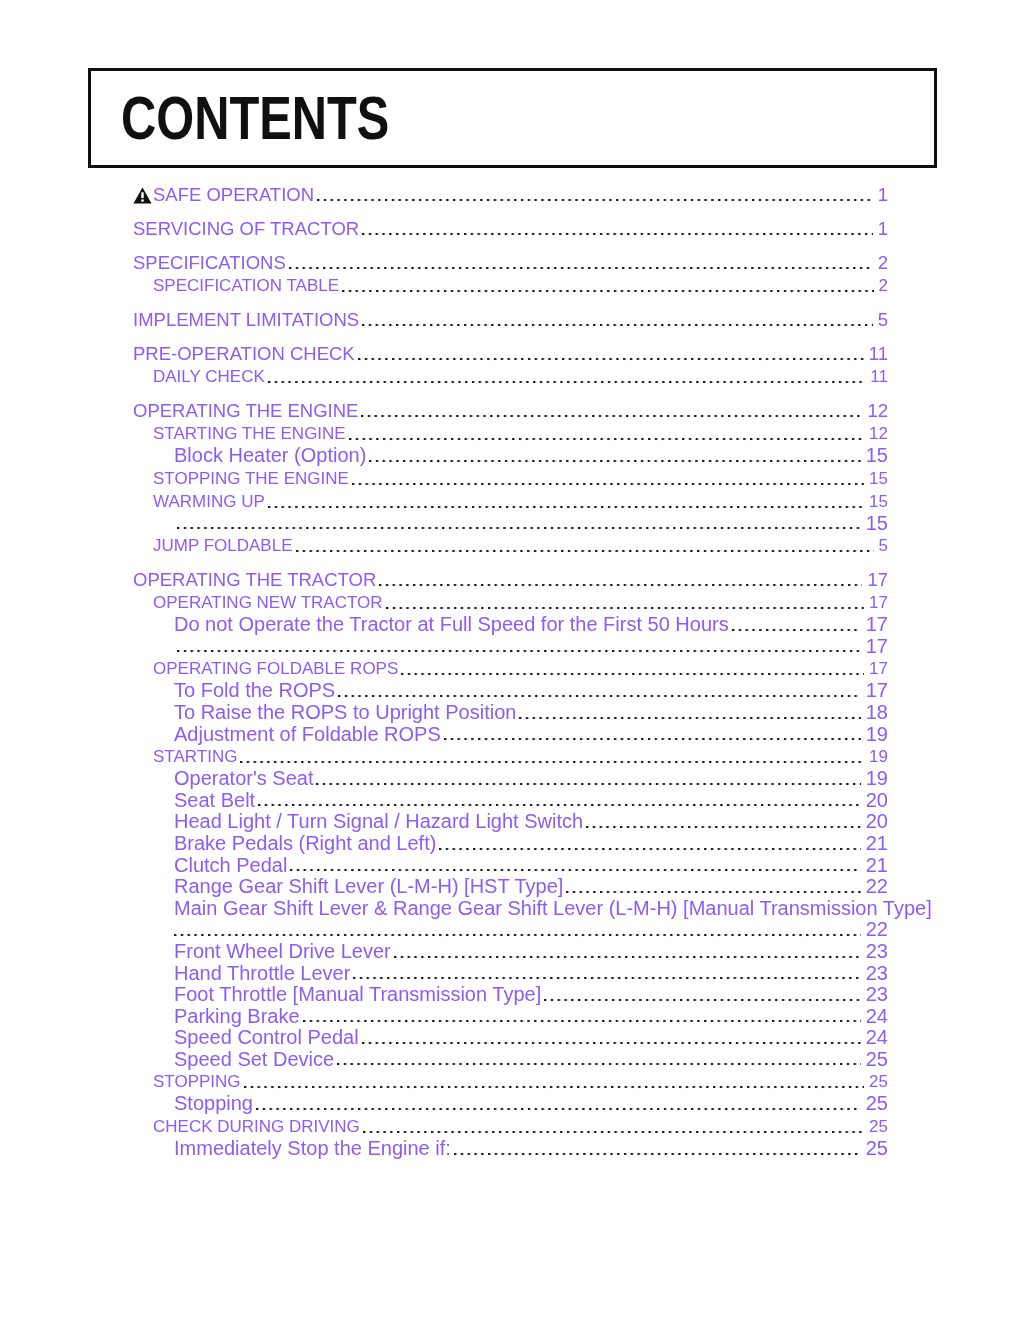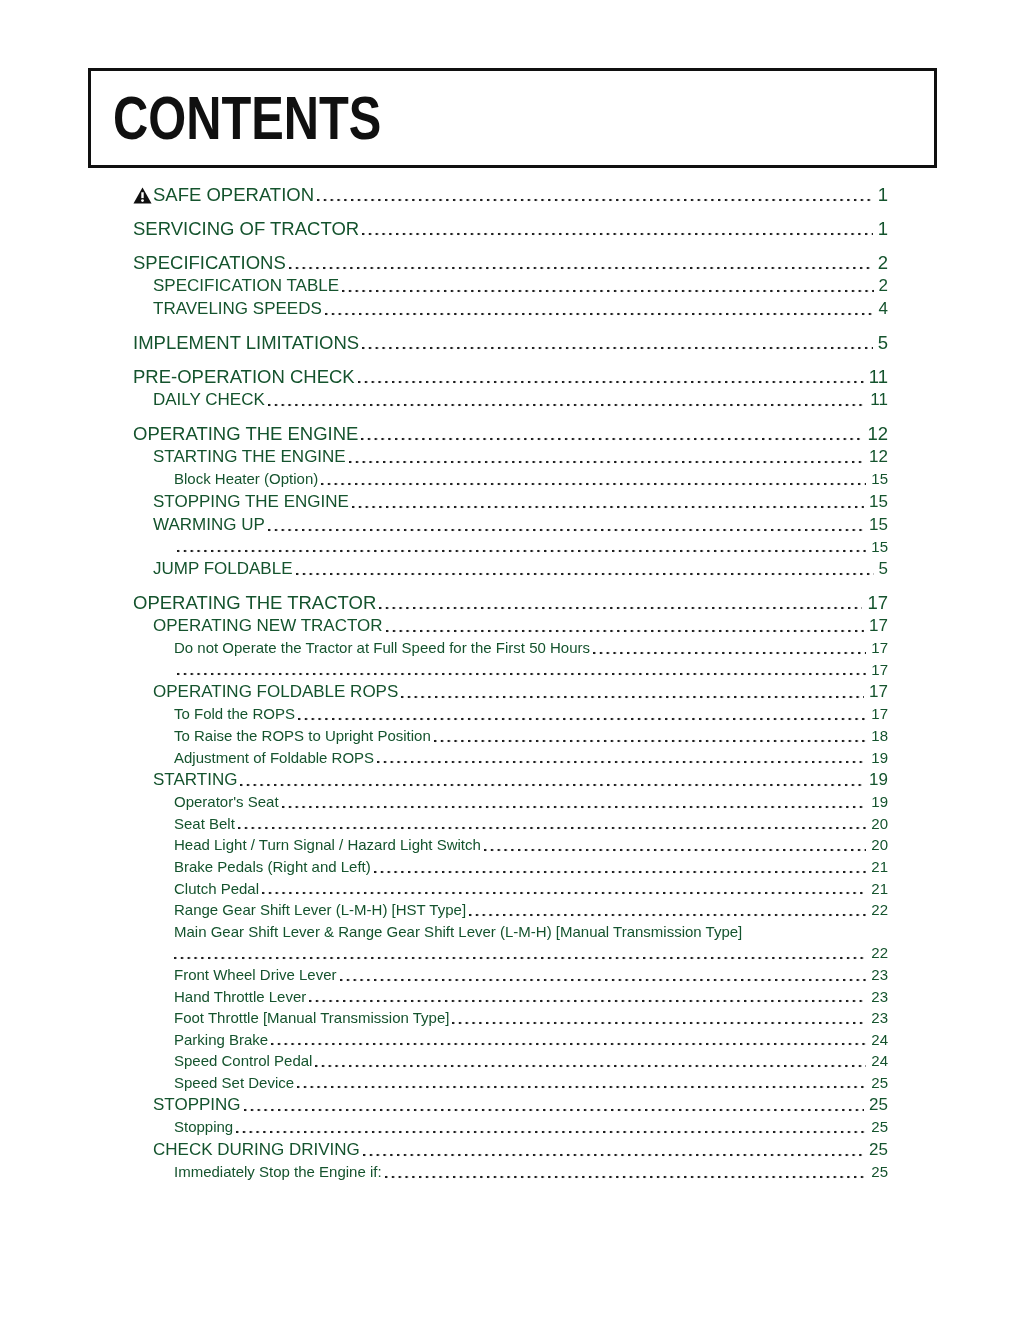--- a/index.html
+++ b/index.html
@@ -17,21 +17,21 @@
   .title-box {
     position: absolute;
     left: 88px;
     top: 68px;
     width: 849px;
     height: 100px;
     border: 3px solid #101010;
     background: #ffffff;
     display: flex;
     align-items: center;
-    padding-left: 22px;
+    padding-left: 30px;
   }
   .title-box h1 {
     font-size: 61px;
     font-weight: bold;
     color: #101010;
     letter-spacing: 0px;
     transform: scaleX(0.80);
     transform-origin: left center;
     white-space: nowrap;
   }
@@ -41,25 +41,25 @@
     position: absolute;
     left: 133px;
     top: 172px;
     width: 755px;
   }
   .toc-row {
     display: flex;
     align-items: baseline;
     line-height: 23px;
     font-size: 18.5px;
-    color: #14532d;
+    color: #8b5cf6;
   }
   .toc-row.group-start { margin-top: 11px; }
   .toc-row.level-2 { margin-left: 20px; font-size: 17px; }
-  .toc-row.level-3 { margin-left: 41px; font-size: 15px; line-height: 21.6px; }
+  .toc-row.level-3 { margin-left: 41px; font-size: 20px; line-height: 21.6px; }
 
   .toc-icon {
     align-self: center;
     display: inline-flex;
     margin: 0 1px 0 0;
     position: relative;
     top: 1px;
   }
   .toc-label { white-space: nowrap; }
   .toc-dots {
@@ -111,26 +111,20 @@
     <span class="toc-label">SPECIFICATIONS</span>
     <span class="toc-dots"></span>
     <span class="toc-page">2</span>
   </div>
       <div class="toc-row level-2">
 
     <span class="toc-label">SPECIFICATION TABLE</span>
     <span class="toc-dots"></span>
     <span class="toc-page">2</span>
   </div>
-      <div class="toc-row level-2">
-
-    <span class="toc-label">TRAVELING SPEEDS</span>
-    <span class="toc-dots"></span>
-    <span class="toc-page">4</span>
-  </div>
       <div class="toc-row level-1 group-start">
 
     <span class="toc-label">IMPLEMENT LIMITATIONS</span>
     <span class="toc-dots"></span>
     <span class="toc-page">5</span>
   </div>
       <div class="toc-row level-1 group-start">
 
     <span class="toc-label">PRE-OPERATION CHECK</span>
     <span class="toc-dots"></span>

